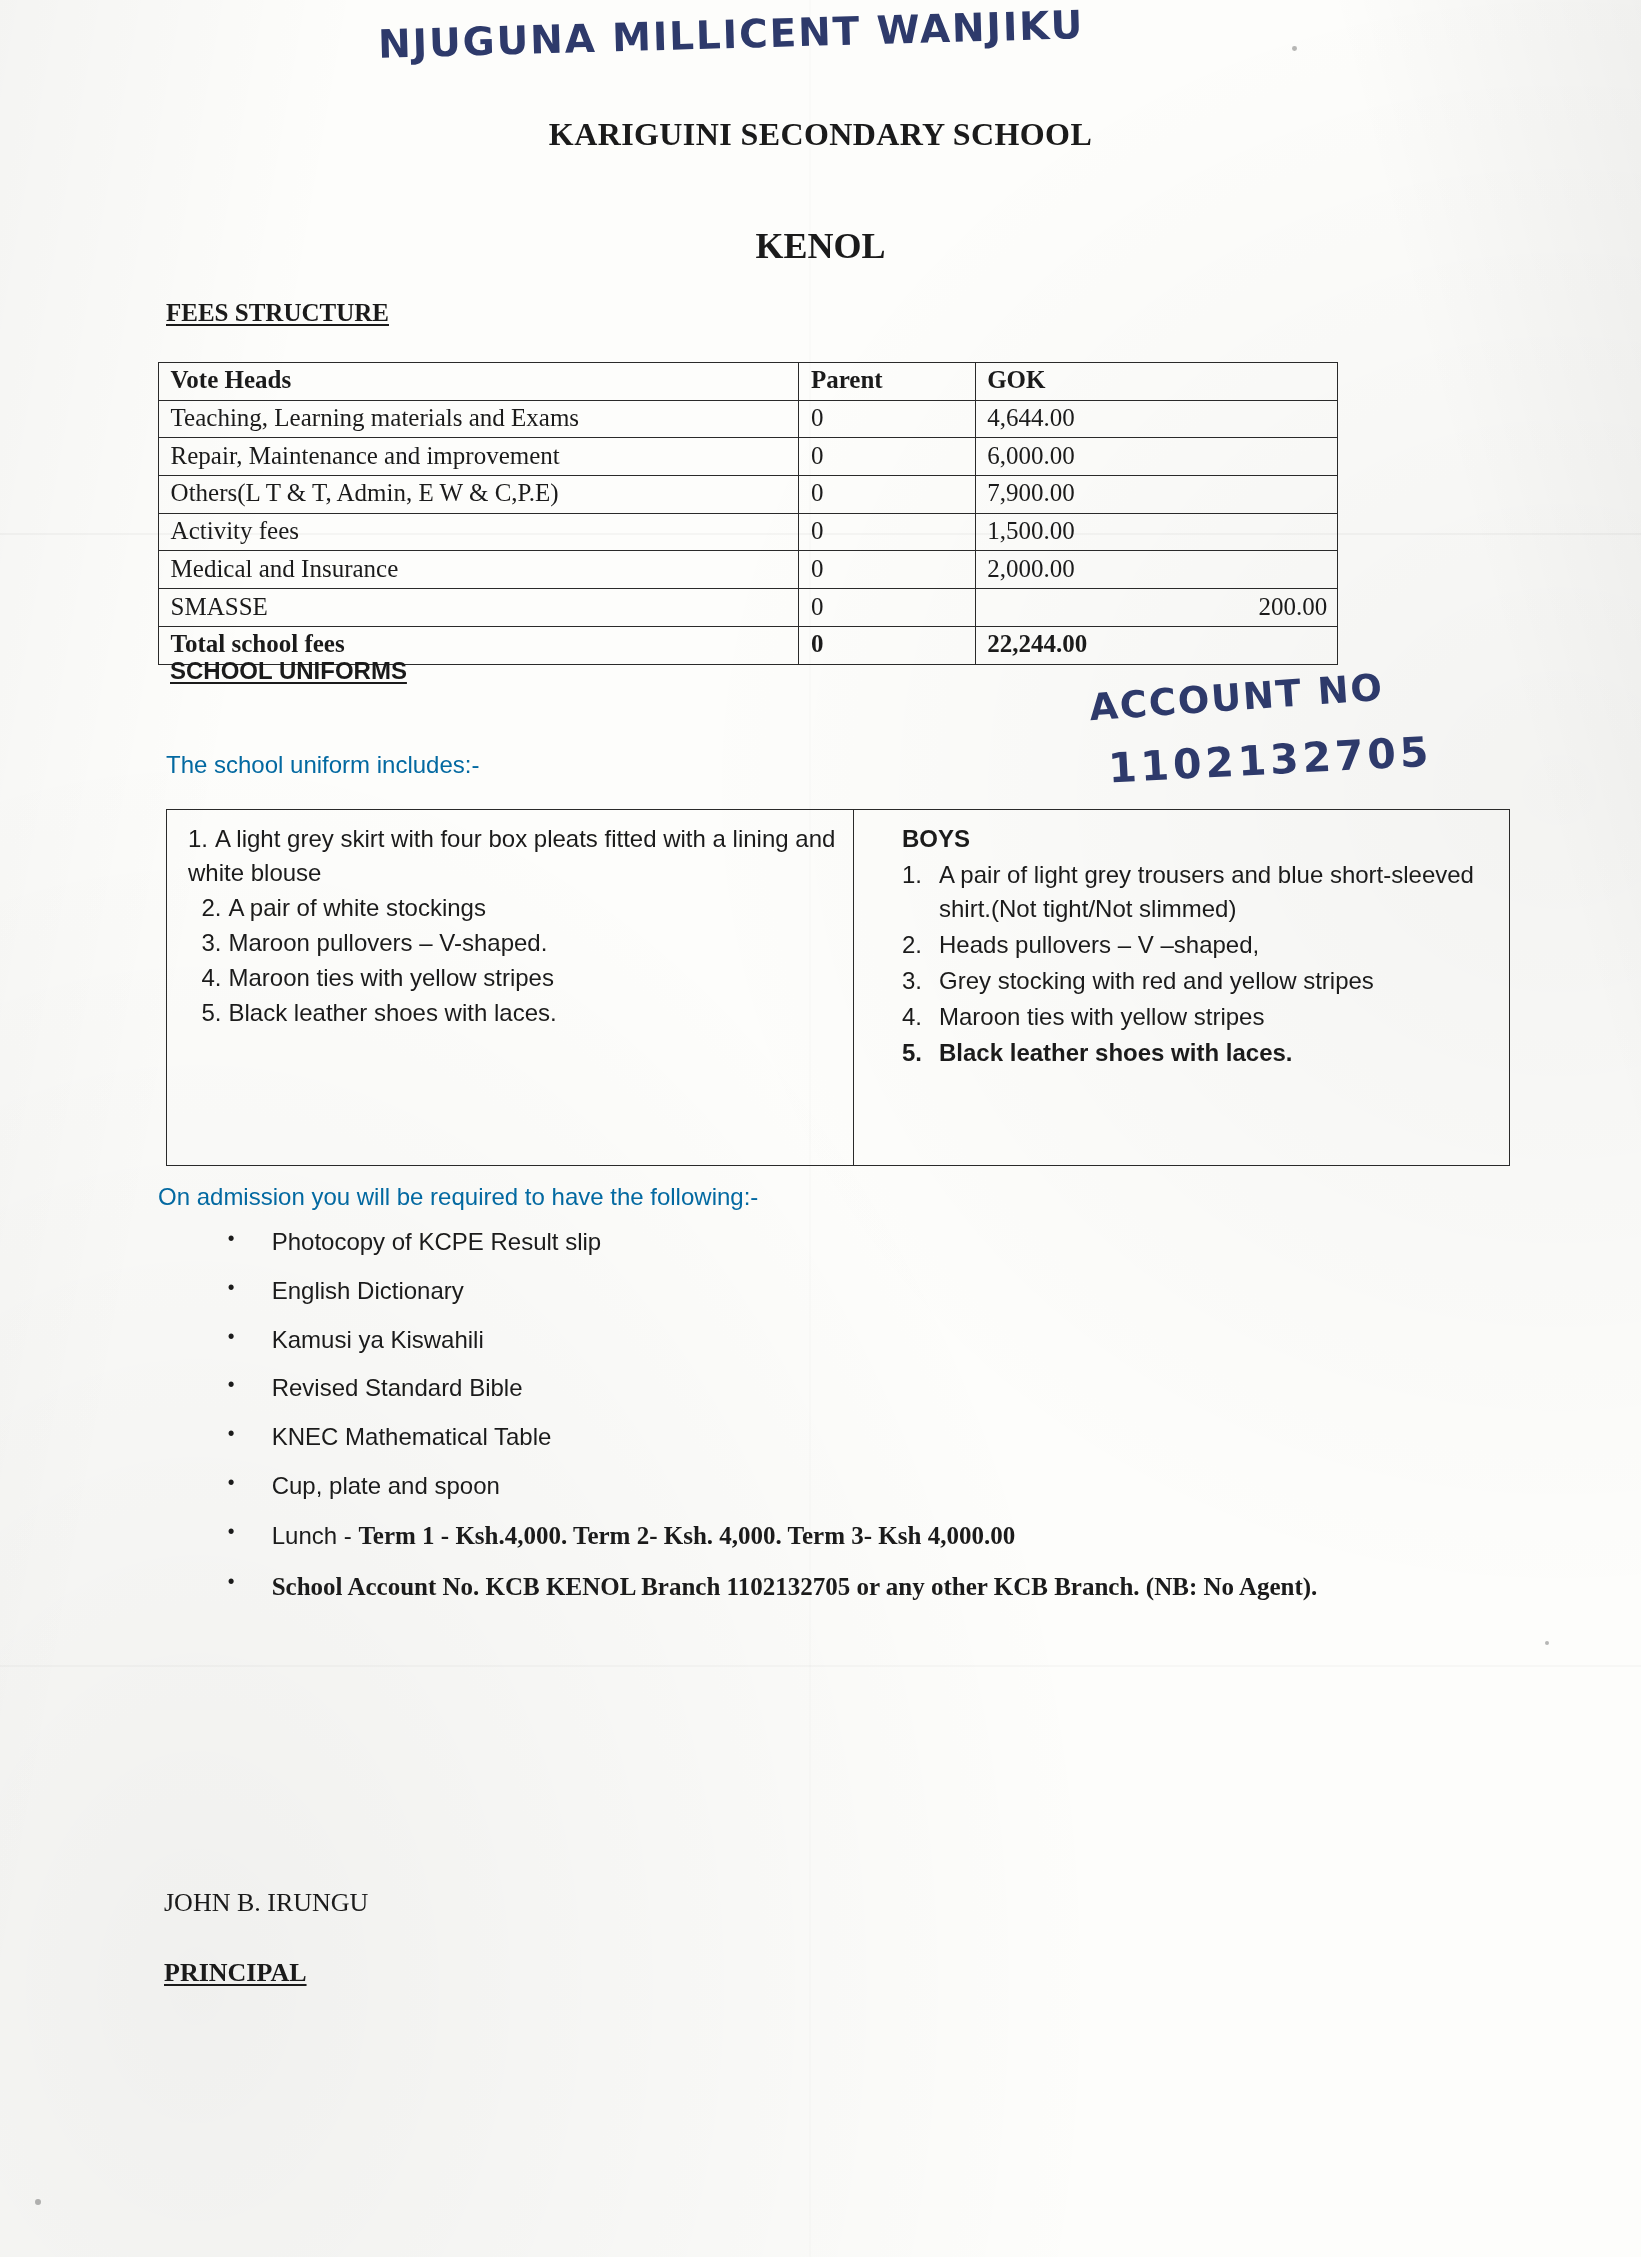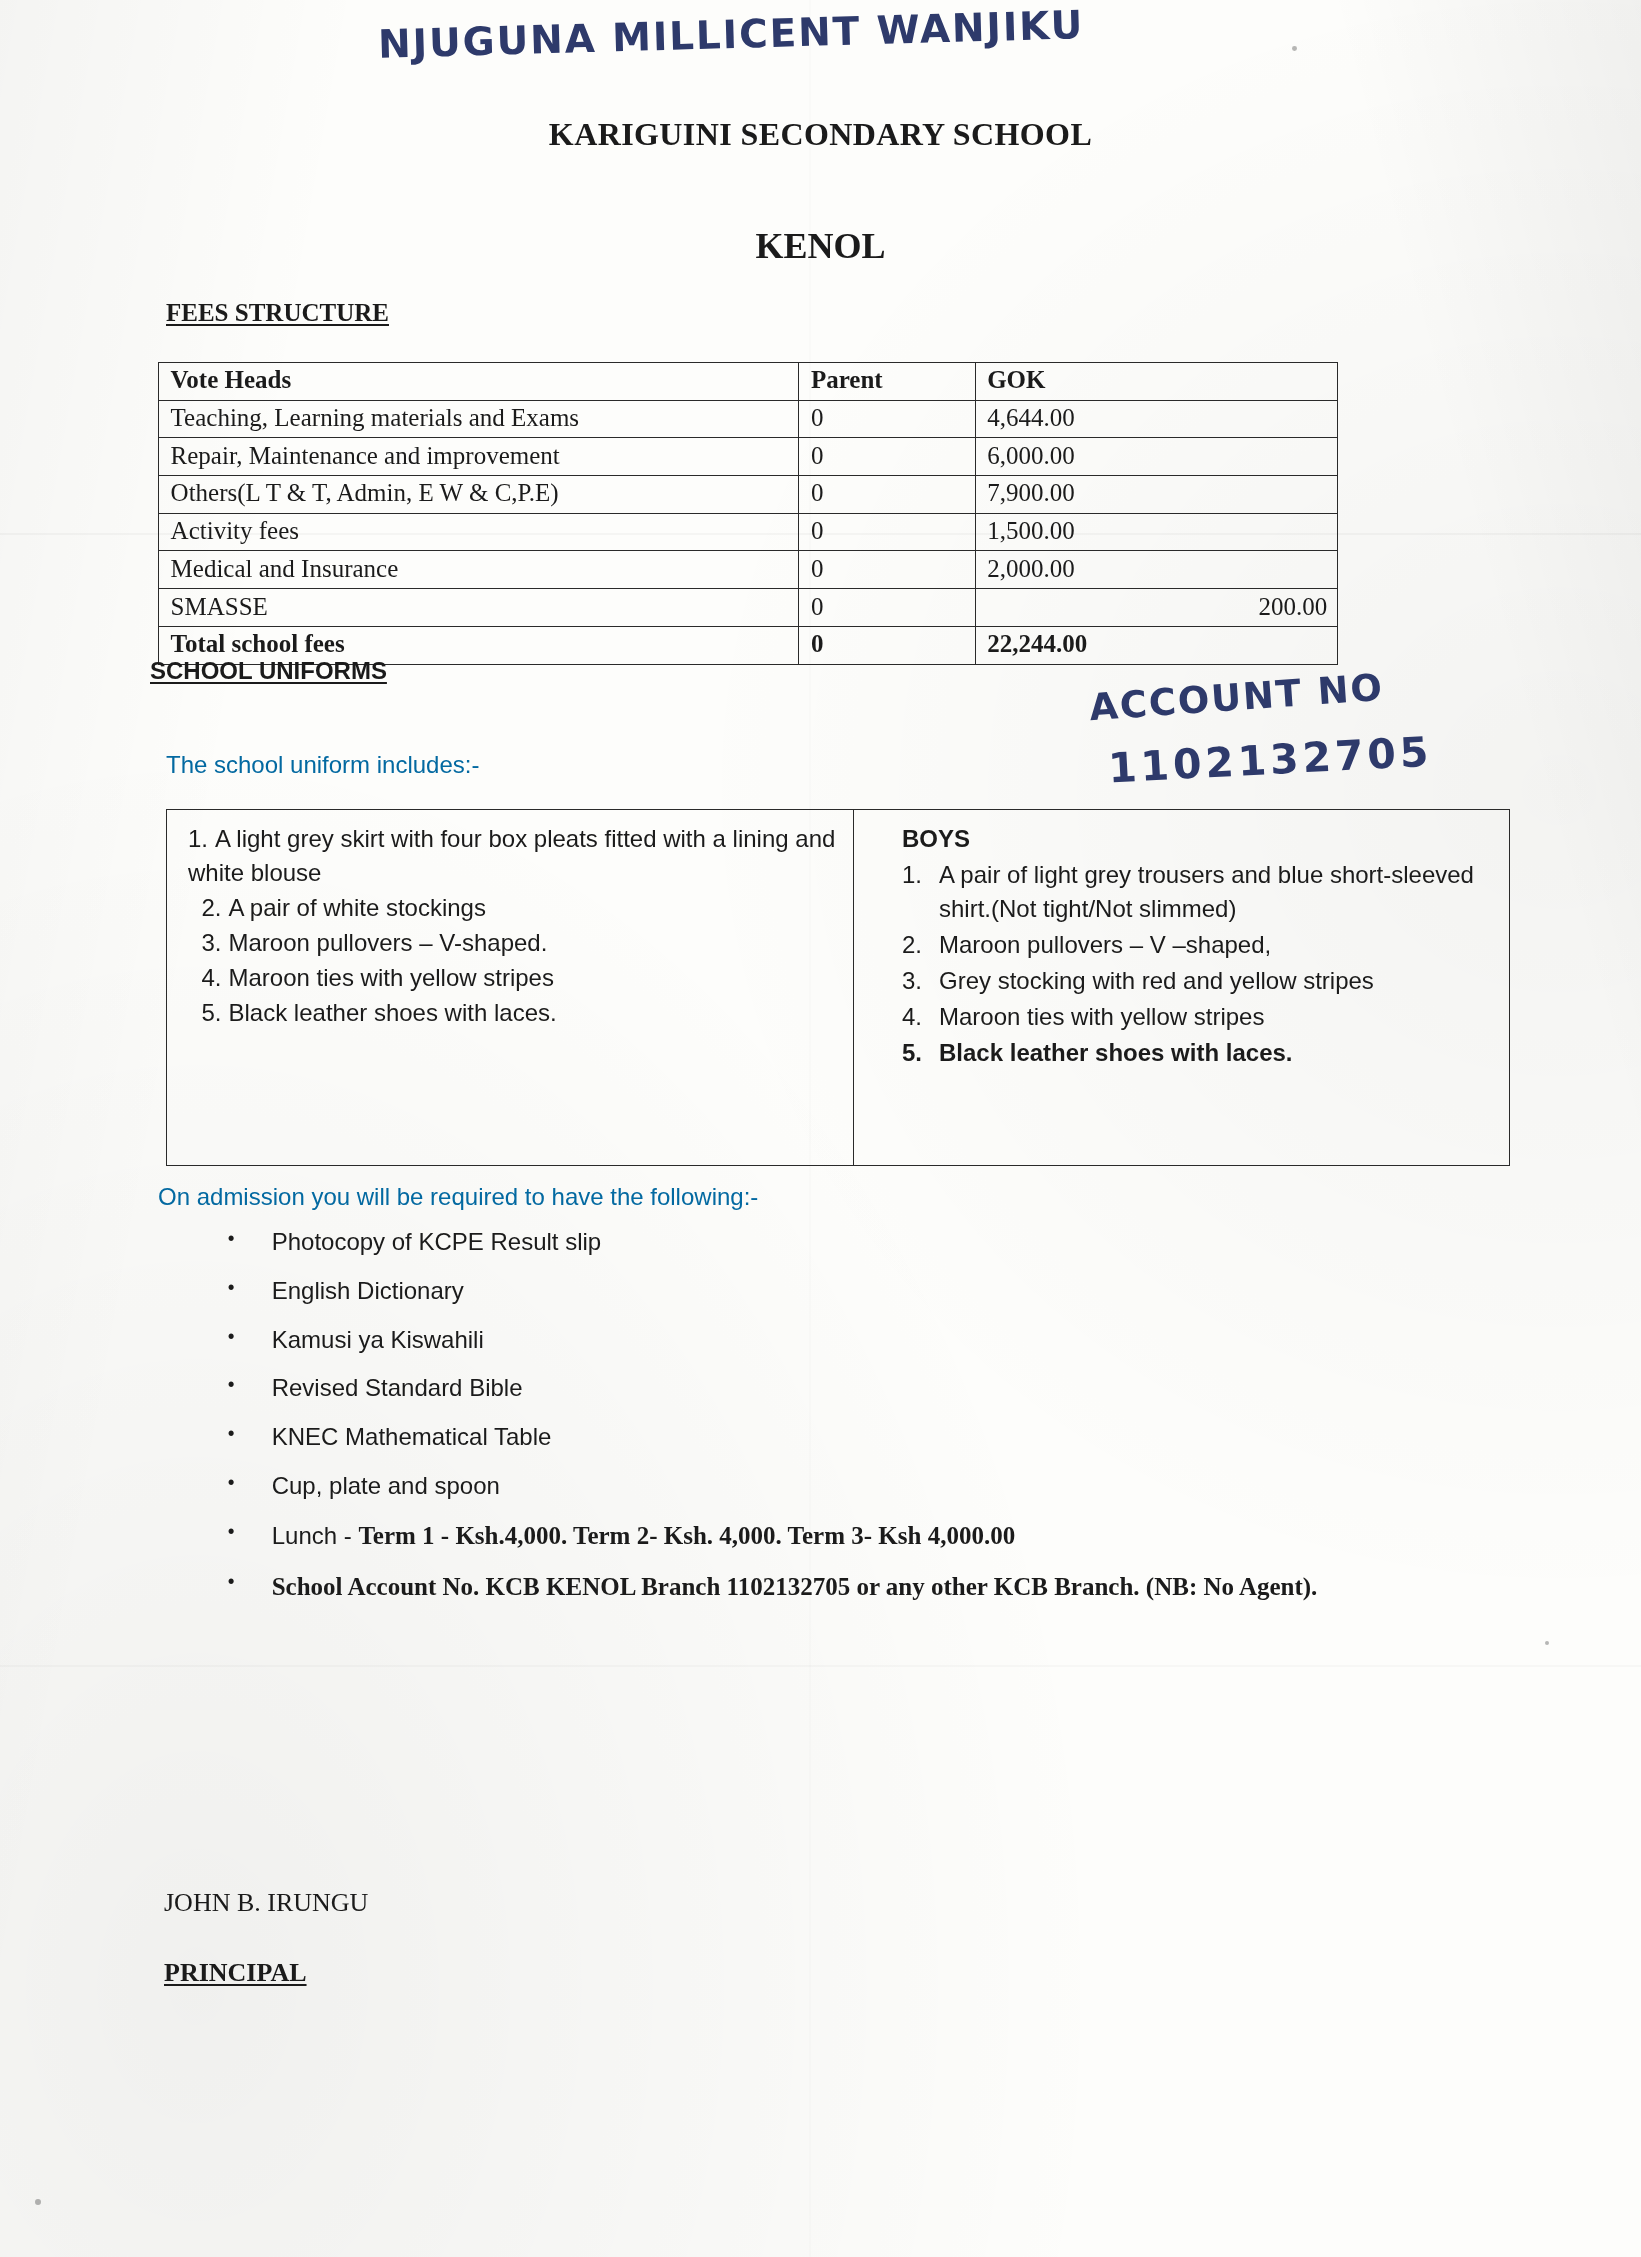--- a/index.html
+++ b/index.html
@@ -101,21 +101,21 @@
   }
   table.fees .c-head { width: 618px; }
   table.fees .c-parent { width: 154px; }
   table.fees .c-gok { width: auto; }
   table.fees tr.head td,
   table.fees tr.total td { font-weight: bold; }
   .gok-right { text-align: right; padding-right: 290px; }
 
   #school-uniforms-label {
     position: absolute;
-    left: 150px;
+    left: 170px;
     top: 657px;
     font-weight: bold;
     font-size: 24px;
     font-family: "Liberation Sans", sans-serif;
     text-decoration: underline;
     text-underline-offset: 2.9px;
   }
   .sans-note {
     position: absolute;
     font-family: "Liberation Sans", sans-serif;
@@ -297,21 +297,21 @@
     </div>
     <div class="uniform-col boys">
       <div class="col-title">BOYS</div>
       <ul class="b-list">
         <li>
             <span class="num">1.</span>
             <span class="txt">A pair of light grey trousers and blue short-sleeved shirt.(Not tight/Not slimmed)</span>
           </li>
         <li>
             <span class="num">2.</span>
-            <span class="txt">Maroon pullovers – V –shaped,</span>
+            <span class="txt">Heads pullovers – V –shaped,</span>
           </li>
         <li>
             <span class="num">3.</span>
             <span class="txt">Grey stocking with red and yellow stripes</span>
           </li>
         <li>
             <span class="num">4.</span>
             <span class="txt">Maroon ties with  yellow stripes</span>
           </li>
         <li class="bold">

